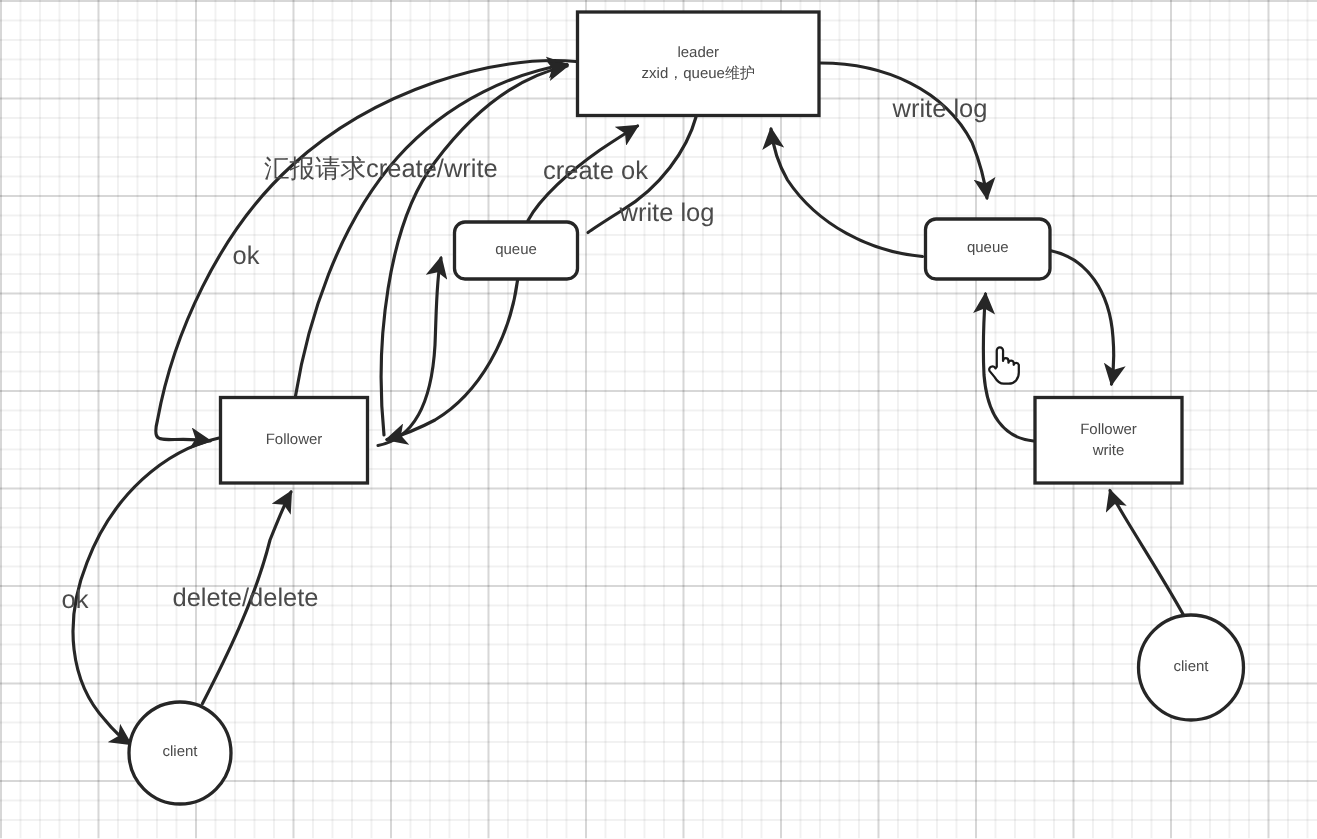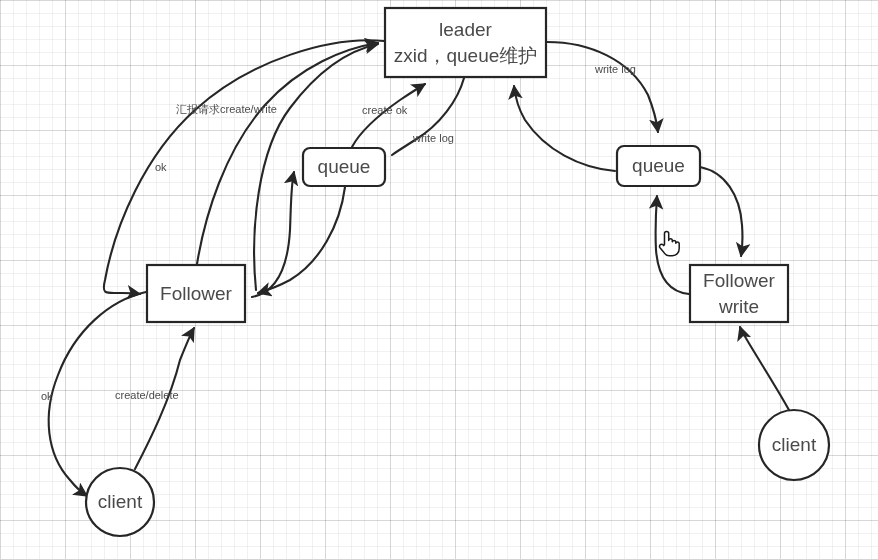--- a/index.html
+++ b/index.html
@@ -34,30 +34,30 @@
     width: 878px;
     height: 559px;
   }
   .node-label {
     position: absolute;
     display: flex;
     align-items: center;
     justify-content: center;
     flex-direction: column;
     color: #4a4a4a;
-    font-size: 19px;
+    font-size: 10px;
     line-height: 1.35;
     text-align: center;
     pointer-events: none;
     white-space: nowrap;
   }
   .edge-label {
     position: absolute;
     color: #4a4a4a;
-    font-size: 11px;
+    font-size: 17px;
     line-height: 1.2;
     white-space: nowrap;
     pointer-events: none;
   }
   .cursor {
     position: absolute;
     width: 26px;
     height: 30px;
   }
 </style>
@@ -145,21 +145,21 @@
   <div class="node-label" style="left:759px; top:410px; width:70px; height:70px;">
     <span>client</span>
   </div>
 
   <div class="edge-label" style="left:176px; top:103px;">汇报请求create/write</div>
   <div class="edge-label" style="left:362px; top:104px;">create ok</div>
   <div class="edge-label" style="left:413px; top:132px;">write log</div>
   <div class="edge-label" style="left:595px; top:63px;">write log</div>
   <div class="edge-label" style="left:155px; top:161px;">ok</div>
   <div class="edge-label" style="left:41px;  top:390px;">ok</div>
-  <div class="edge-label" style="left:115px; top:389px;">create/delete</div>
+  <div class="edge-label" style="left:115px; top:389px;">delete/delete</div>
 
   <svg class="cursor" viewBox="0 0 26 30" style="left:656px; top:228px;">
     <path d="M8.5 16.5 V5.6 a2.1 2.1 0 0 1 4.2 0 V12.6
              a1.8 1.8 0 0 1 3.6 0 v1.2
              a1.8 1.8 0 0 1 3.5 0 v1.4
              a1.8 1.8 0 0 1 3.4 0 v5.2
              c0 4.0 -2.6 7.4 -6.8 7.4
              h-3.2 c-3.0 0 -4.6 -1.8 -6.1 -4.4
              L3.8 19.4 c-0.7 -1.2 -0.2 -2.4 0.9 -2.9 c1.1 -0.5 2.4 0.0 3.0 1.1 z" fill="#ffffff" stroke="#1a1a1a" stroke-width="1.5" stroke-linejoin="round"></path>
   </svg>

